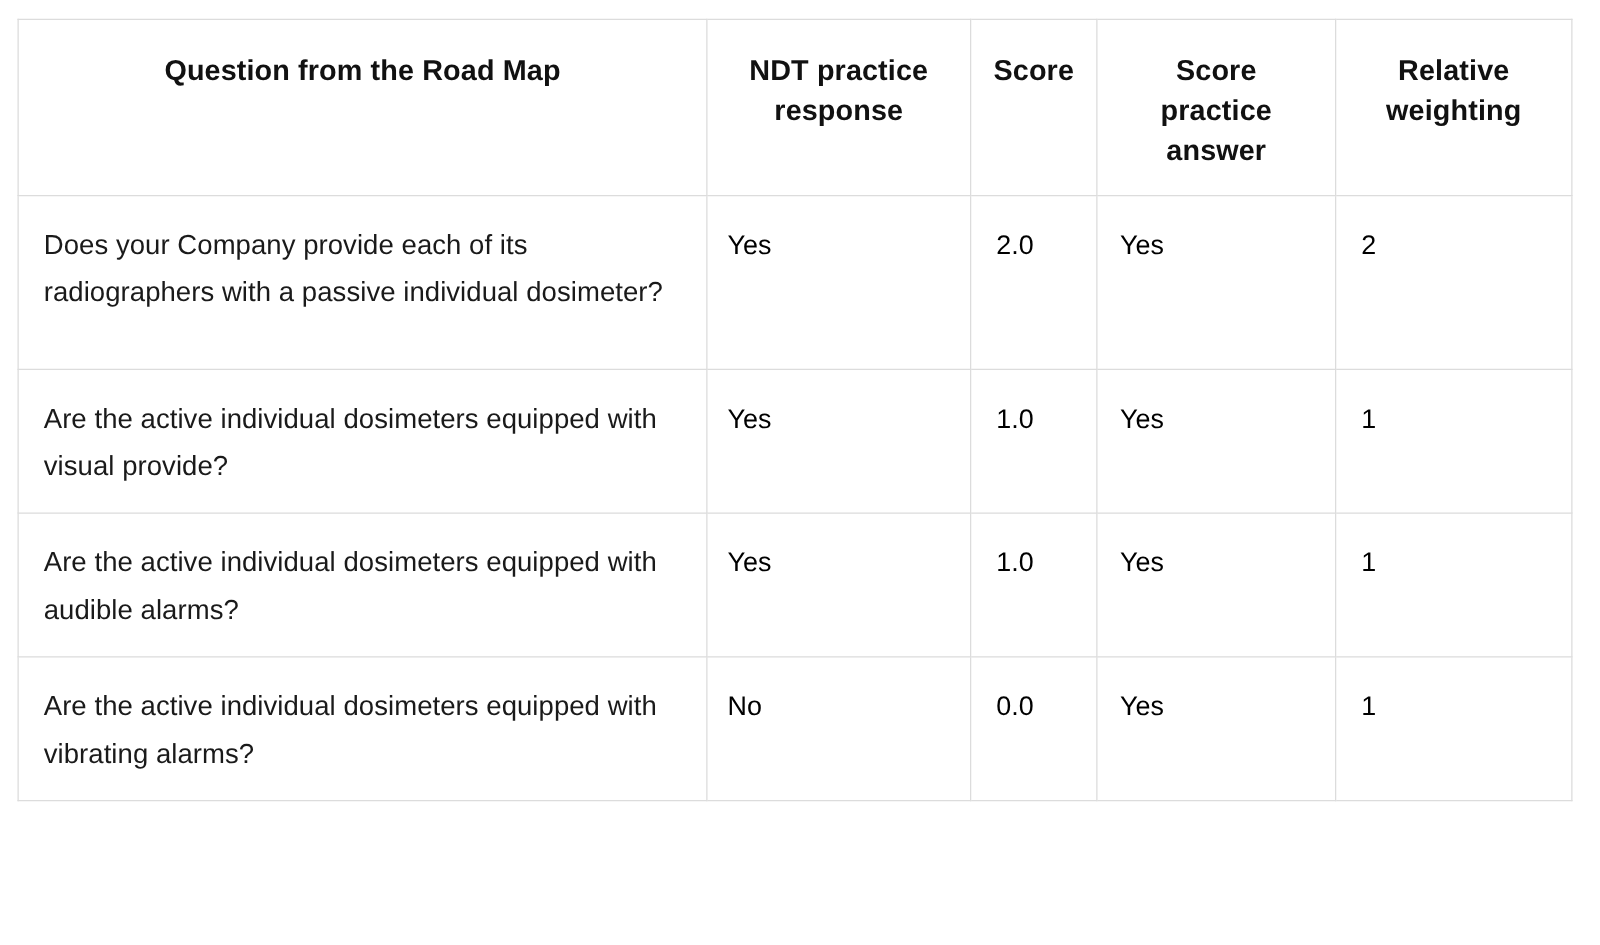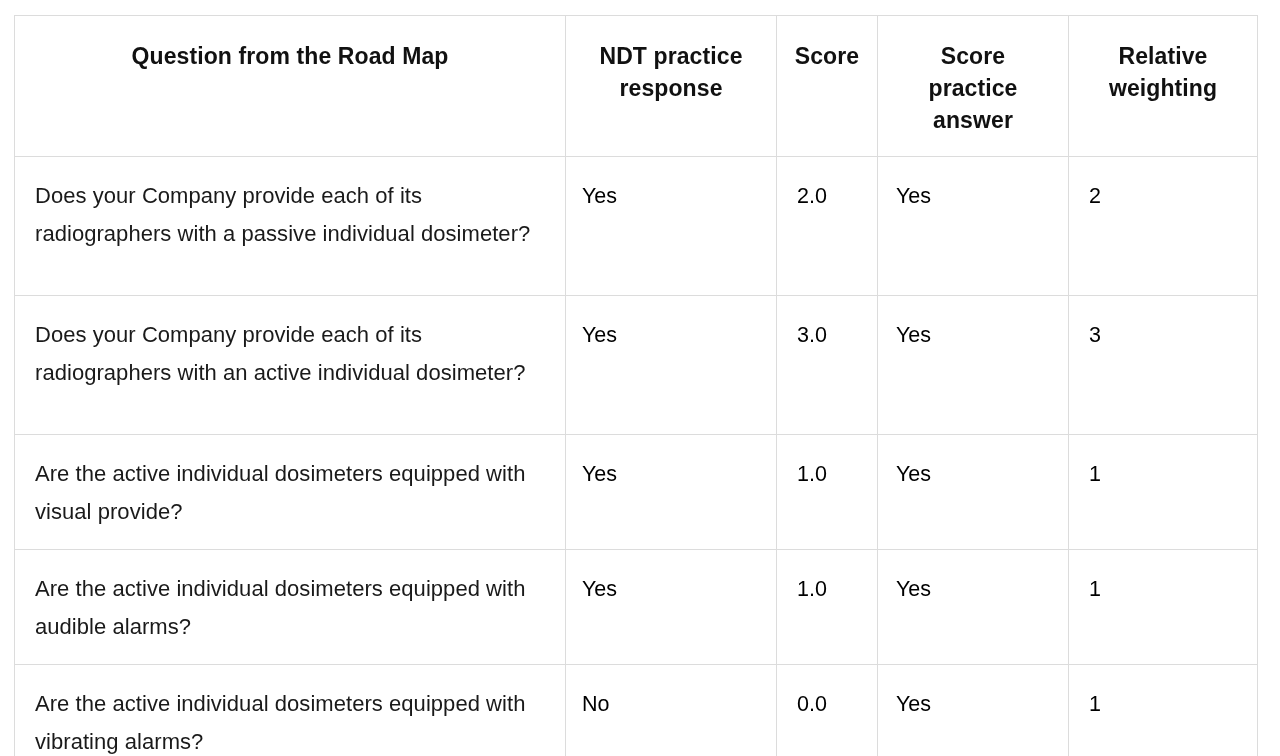--- a/index.html
+++ b/index.html
@@ -141,37 +141,20 @@
           <td>
             <div class="v-inner score-cell">2.0</div>
           </td>
           <td>
             <div class="v-inner good-cell">Yes</div>
           </td>
           <td>
             <div class="v-inner weight-cell">2</div>
           </td>
         </tr>
-        <tr class="tall-row">
-          <td>
-            <div class="q-inner">Does your Company provide each of its radiographers with an active individual dosimeter?</div>
-          </td>
-          <td>
-            <div class="v-inner">Yes</div>
-          </td>
-          <td>
-            <div class="v-inner score-cell">3.0</div>
-          </td>
-          <td>
-            <div class="v-inner good-cell">Yes</div>
-          </td>
-          <td>
-            <div class="v-inner weight-cell">3</div>
-          </td>
-        </tr>
         <tr class="short-row">
           <td>
             <div class="q-inner">Are the active individual dosimeters equipped with visual provide?</div>
           </td>
           <td>
             <div class="v-inner">Yes</div>
           </td>
           <td>
             <div class="v-inner score-cell">1.0</div>
           </td>

